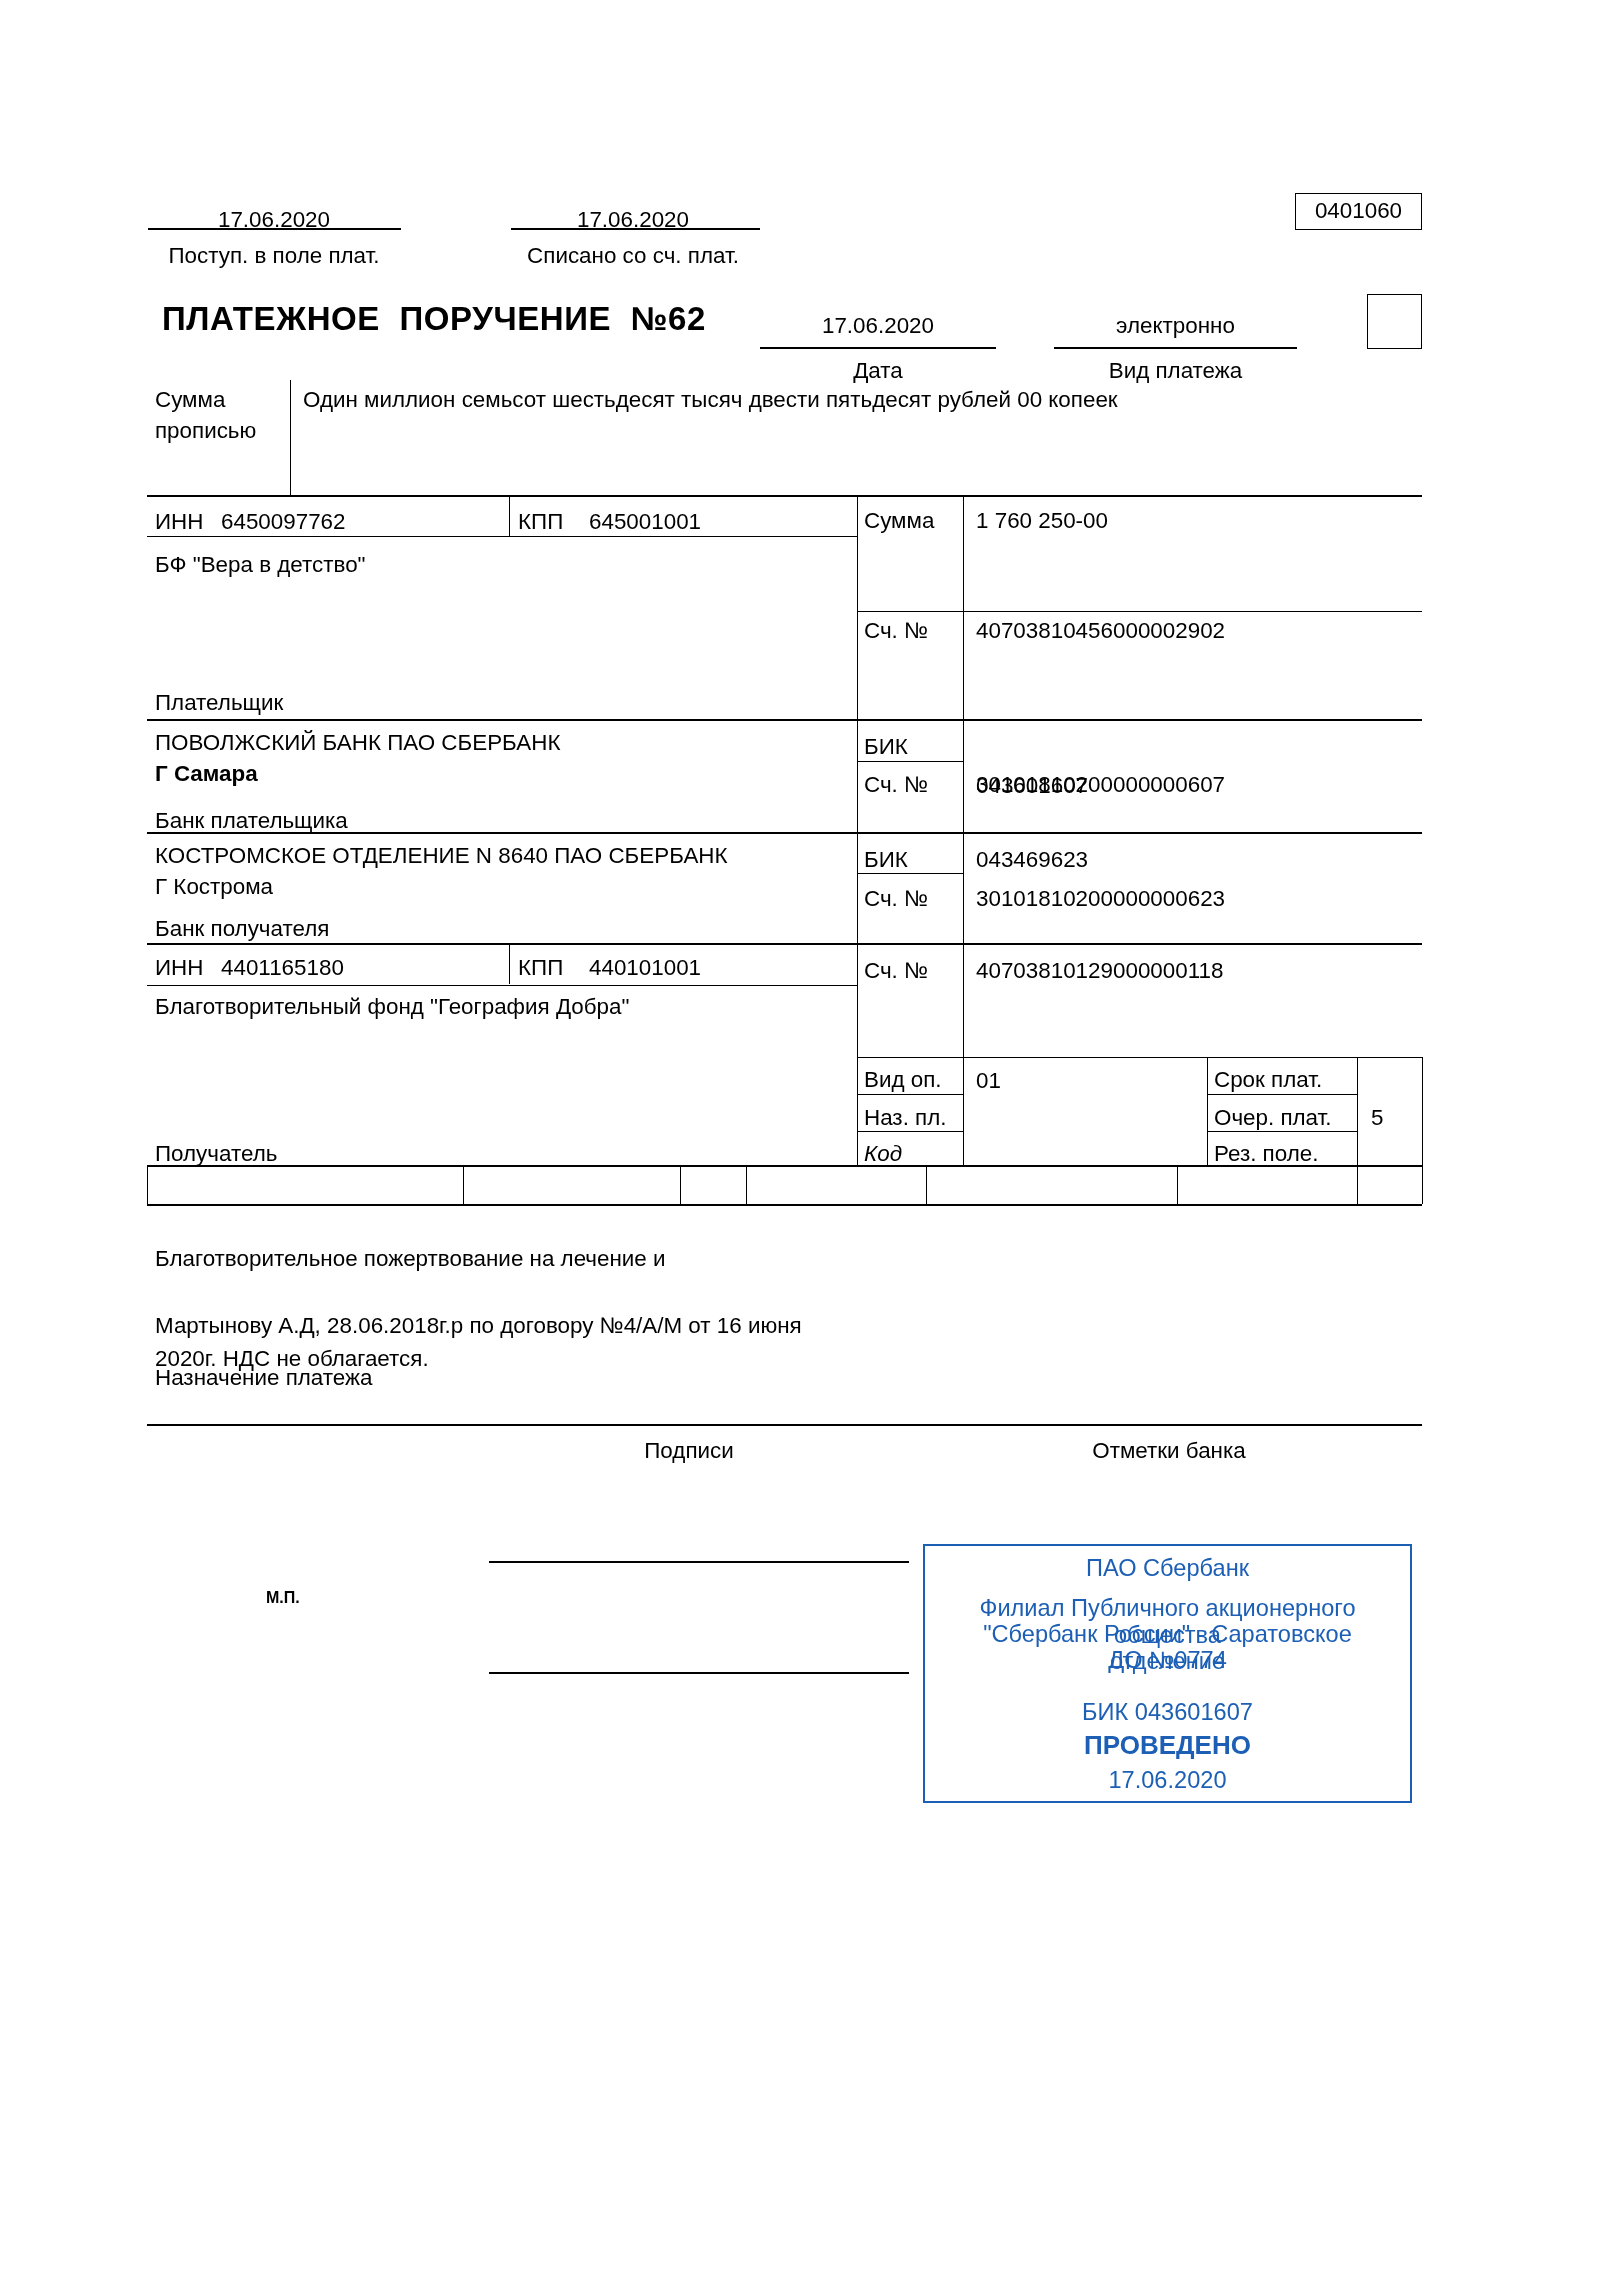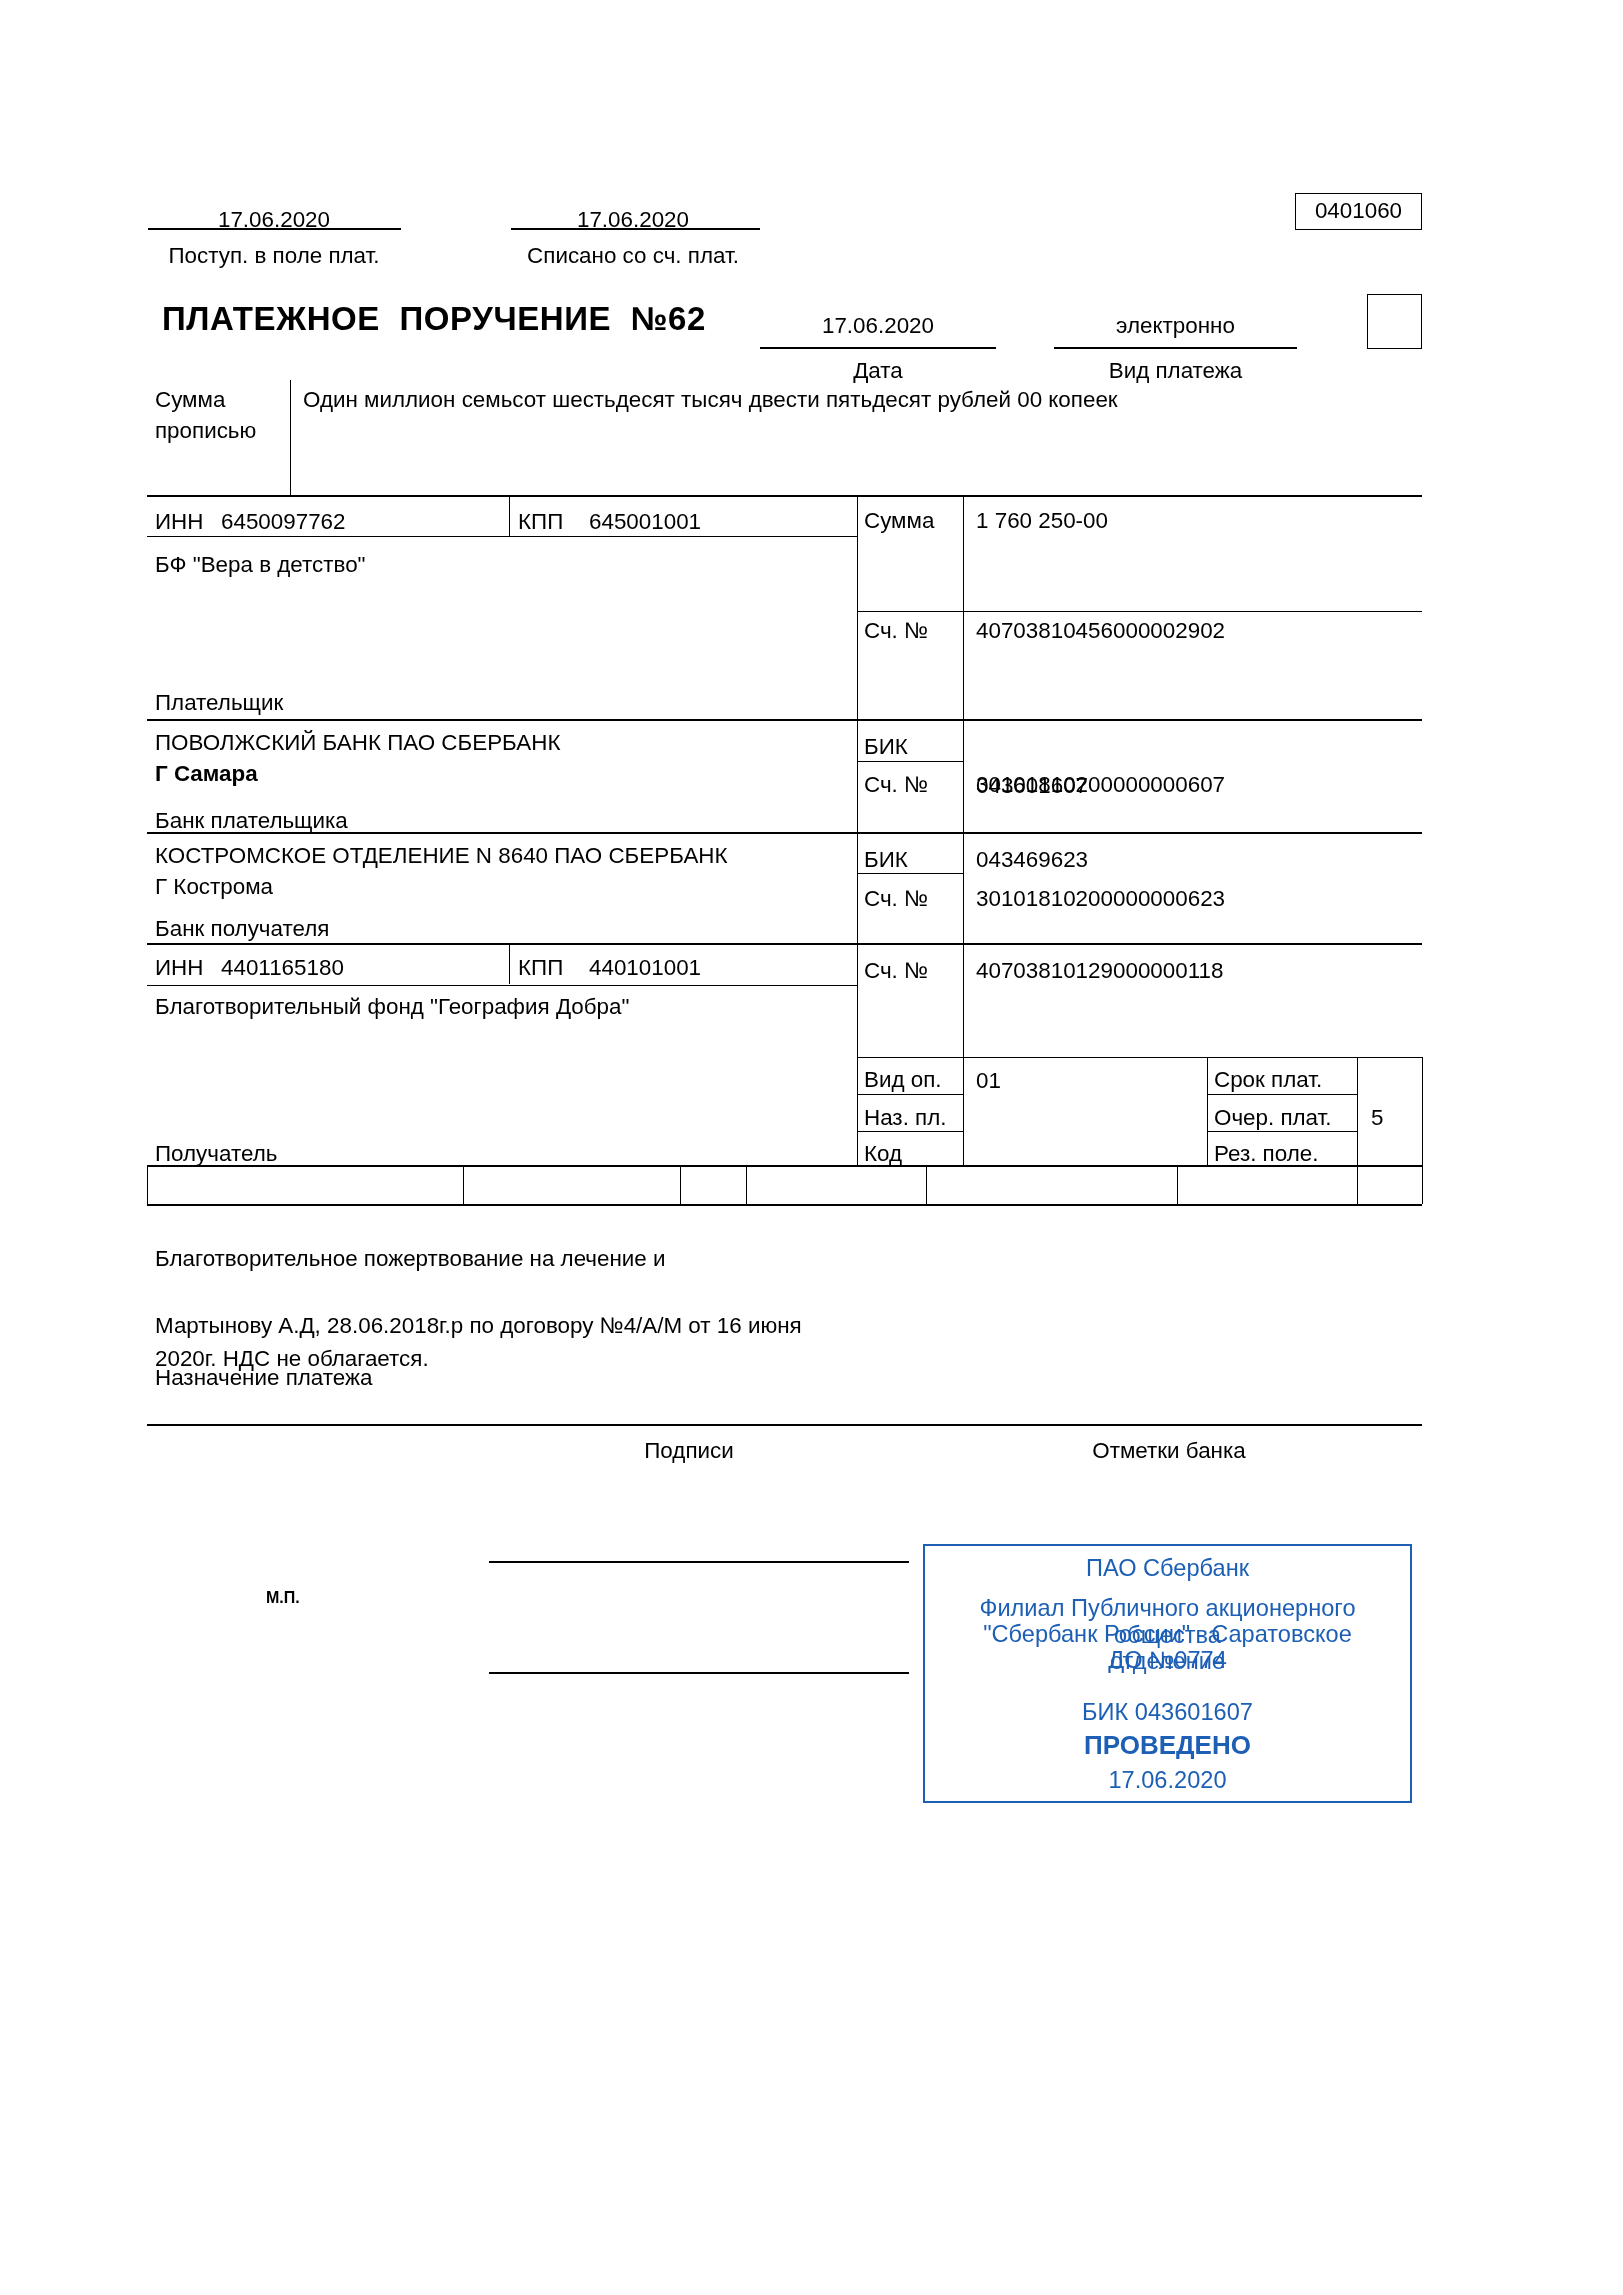--- a/index.html
+++ b/index.html
@@ -132,21 +132,21 @@
   <div class="t" style="left:864px;top:958px;">Сч. №</div>
   <div class="t" style="left:976px;top:958px;">40703810129000000118</div>
   <div class="t" style="left:155px;top:994px;">Благотворительный фонд "География Добра"</div>
 
   <div class="t" style="left:864px;top:1067px;">Вид оп.</div>
   <div class="t" style="left:976px;top:1068px;">01</div>
   <div class="t" style="left:1214px;top:1067px;">Срок плат.</div>
   <div class="t" style="left:864px;top:1105px;">Наз. пл.</div>
   <div class="t" style="left:1214px;top:1105px;">Очер. плат.</div>
   <div class="t" style="left:1371px;top:1105px;">5</div>
-  <div class="t" style="left:864px;top:1141px;">Код</div>
+  <div class="t" style="left:864px;top:1141px;font-style:italic;">Код</div>
   <div class="t" style="left:1214px;top:1141px;">Рез. поле.</div>
   <div class="t" style="left:155px;top:1141px;">Получатель</div>
 
   <div class="t" style="left:155px;top:1246px;">Благотворительное пожертвование на лечение и</div>
   <div class="t" style="left:155px;top:1313px;">Мартынову А.Д, 28.06.2018г.р по договору №4/А/М от 16 июня</div>
   <div class="t" style="left:155px;top:1346px;">2020г. НДС не облагается.</div>
   <div class="t" style="left:155px;top:1365px;">Назначение платежа</div>
 
   <div class="t ctr" style="left:571px;top:1438px;width:236px;">Подписи</div>
   <div class="t ctr" style="left:1051px;top:1438px;width:236px;">Отметки банка</div>

